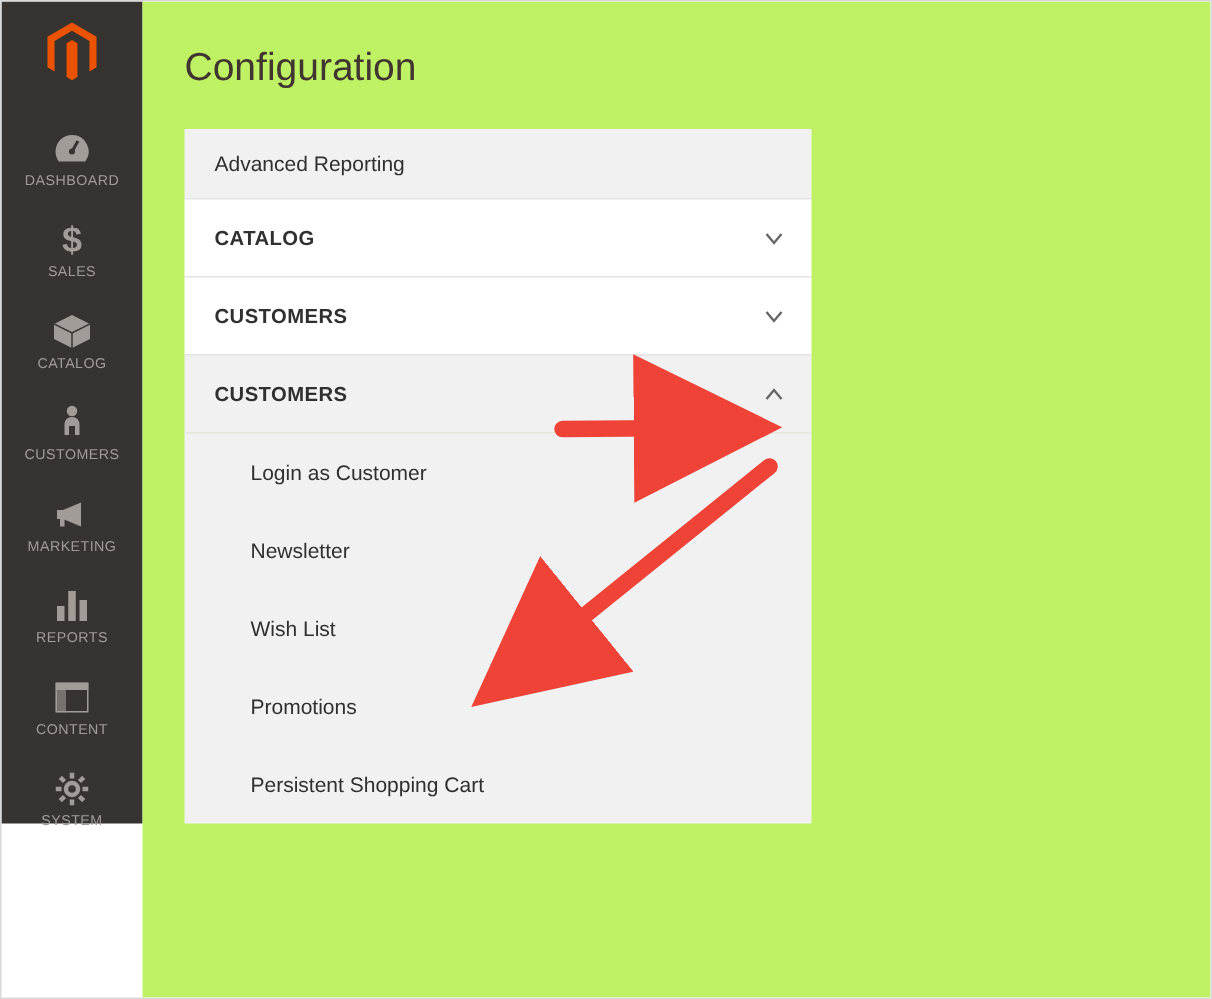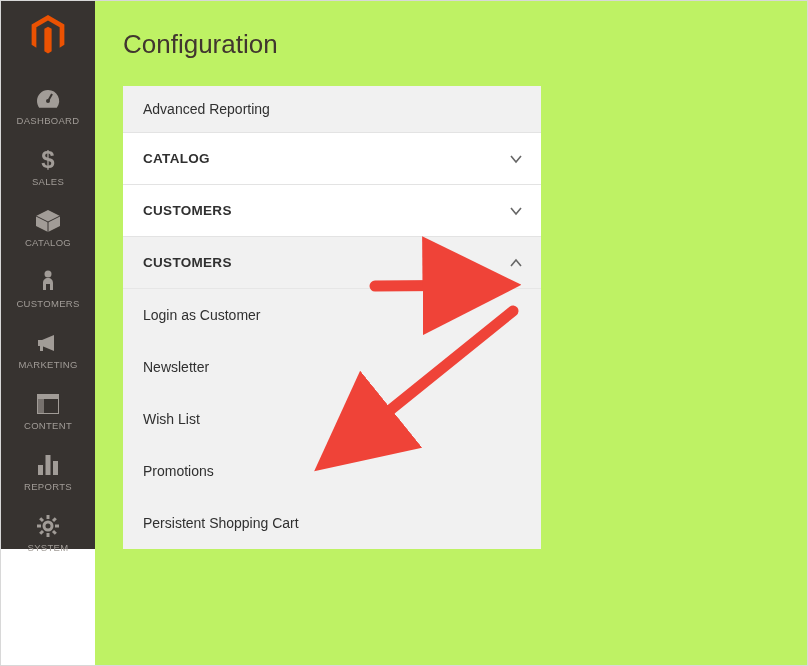--- a/index.html
+++ b/index.html
@@ -16,21 +16,21 @@
     .main { position:absolute; top:0; left:94px; right:0; bottom:0; background:#bef264; }
     .page-title { font-size:26px; color:#41362f; font-weight:300; padding:28px 28px 26px 28px; }
     .panel { margin-left:28px; width:418px; }
     .sec-item { background:#f1f1f1; border-top:1px solid #e5e5e5; padding:15px 20px; font-size:14px; color:#303030; cursor:pointer; }
     .sec-item.first { border-top:none; }
     .sec-header { background:#fff; border-top:1px solid #e3e3e3; padding:18px 18px 18px 20px; display:flex; justify-content:space-between; align-items:center; cursor:pointer; }
     .sec-header .ttl { font-size:13.5px; font-weight:700; letter-spacing:0.3px; color:#303030; }
     .sec-header.expanded { background:#f1f1f1; border-bottom:1px solid #e6e6e6; }
     .chev { width:14px; height:14px; display:inline-block; }
     .sub-list { background:#f1f1f1; }
-    .sub-item { padding:18px 20px 18px 20px; font-size:14px; color:#303030; cursor:pointer; }
+    .sub-item { padding:18px 20px 18px 20px; font-size:14px; color:#303030; cursor:pointer;margin-left:24px; }
     .arrows { position:absolute; pointer-events:none; }
   </style>
 </head>
 <body>
 
 <div class="frame">
 
   <div class="sidebar">
     <div class="sb-logo">
       <svg viewBox="0 0 100 110">
@@ -88,37 +88,37 @@
             <path fill="#a19c97" d="M2 7h4l12-5v16l-12-5H2z"></path>
             <rect x="4" y="12" width="3" height="6" fill="#a19c97"></rect>
           </svg>
         </span>
       <span class="lbl">MARKETING</span>
     </div>
 
     <div class="sb-item">
       <span class="ic">
           <svg width="22" height="20" viewBox="0 0 22 20">
+            <rect x="1" y="10" width="5" height="10" fill="#a19c97"></rect>
+            <rect x="8.5" y="0" width="5" height="20" fill="#a19c97"></rect>
+            <rect x="16" y="6" width="5" height="14" fill="#a19c97"></rect>
+          </svg>
+        </span>
+      <span class="lbl">REPORTS</span>
+    </div>
+
+    <div class="sb-item">
+      <span class="ic">
+          <svg width="22" height="20" viewBox="0 0 22 20">
             <rect x="0" y="0" width="22" height="20" fill="none" stroke="#a19c97" stroke-width="2"></rect>
             <rect x="0" y="0" width="22" height="5" fill="#a19c97"></rect>
             <rect x="0" y="5" width="7" height="15" fill="#a19c97" opacity="0.6"></rect>
           </svg>
         </span>
       <span class="lbl">CONTENT</span>
-    </div>
-
-    <div class="sb-item">
-      <span class="ic">
-          <svg width="22" height="20" viewBox="0 0 22 20">
-            <rect x="1" y="10" width="5" height="10" fill="#a19c97"></rect>
-            <rect x="8.5" y="0" width="5" height="20" fill="#a19c97"></rect>
-            <rect x="16" y="6" width="5" height="14" fill="#a19c97"></rect>
-          </svg>
-        </span>
-      <span class="lbl">REPORTS</span>
     </div>
 
 
     <div class="sb-item">
       <span class="ic">
           <svg width="22" height="22" viewBox="0 0 22 22">
             <circle cx="11" cy="11" r="4" fill="none" stroke="#a19c97" stroke-width="3"></circle>
             <g stroke="#a19c97" stroke-width="3">
               <line x1="11" y1="0" x2="11" y2="4"></line>
               <line x1="11" y1="18" x2="11" y2="22"></line>

